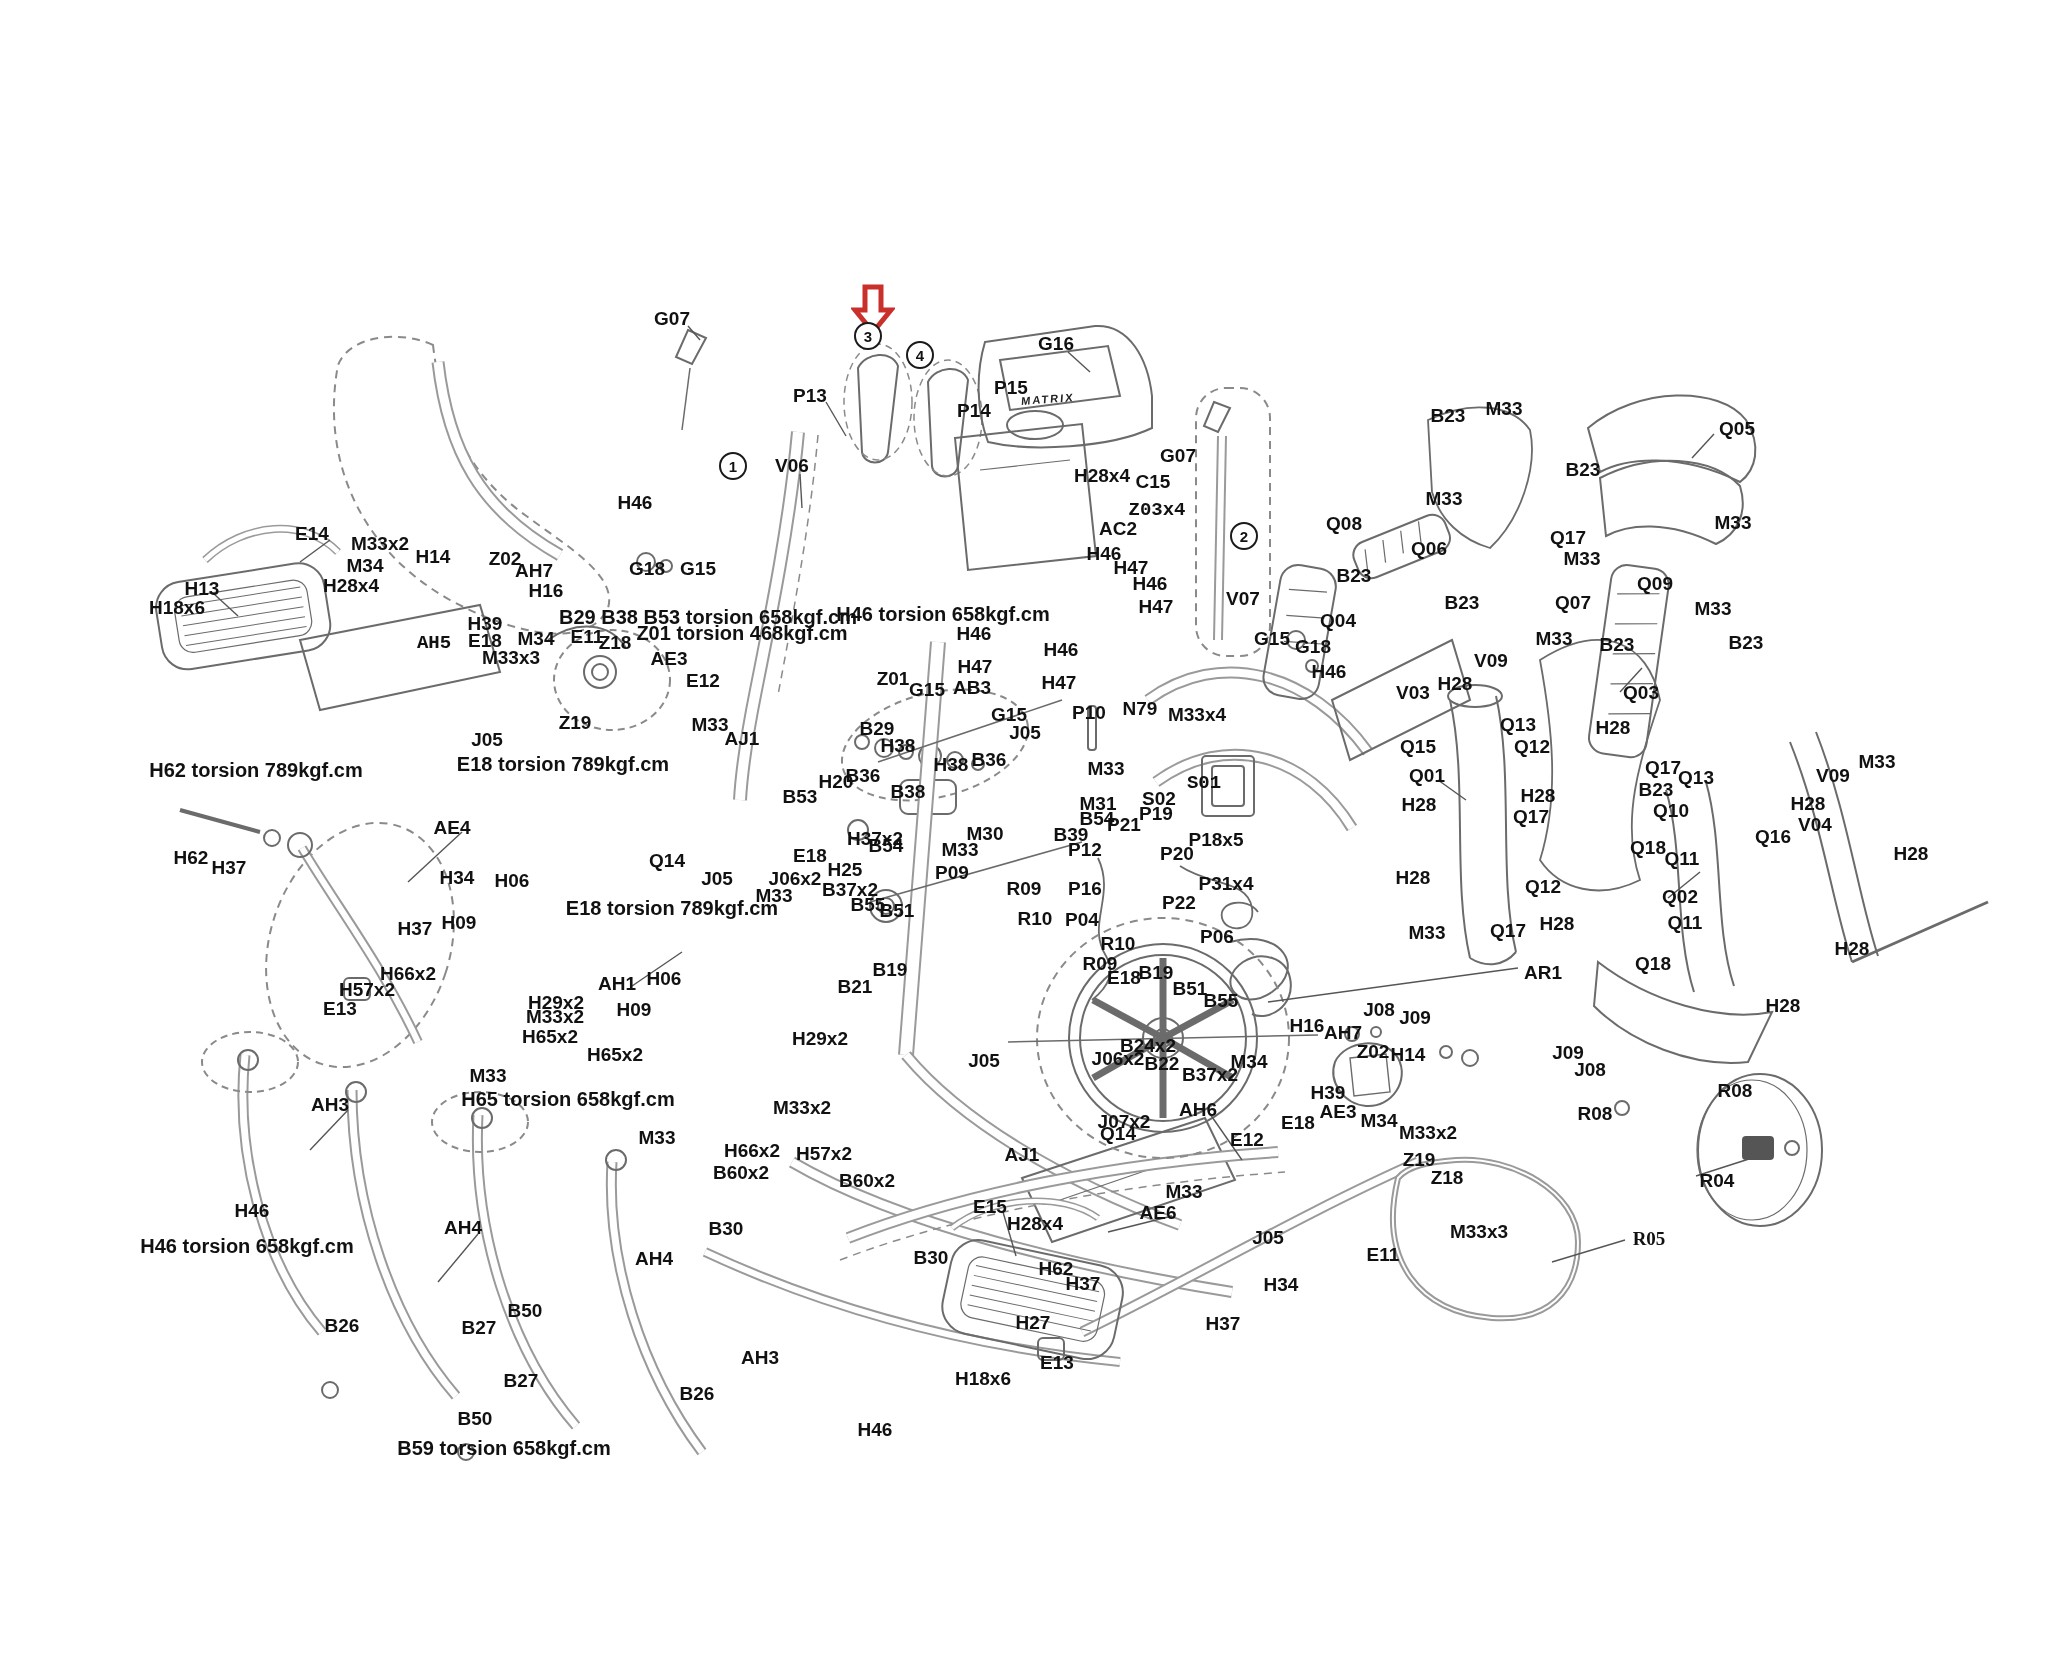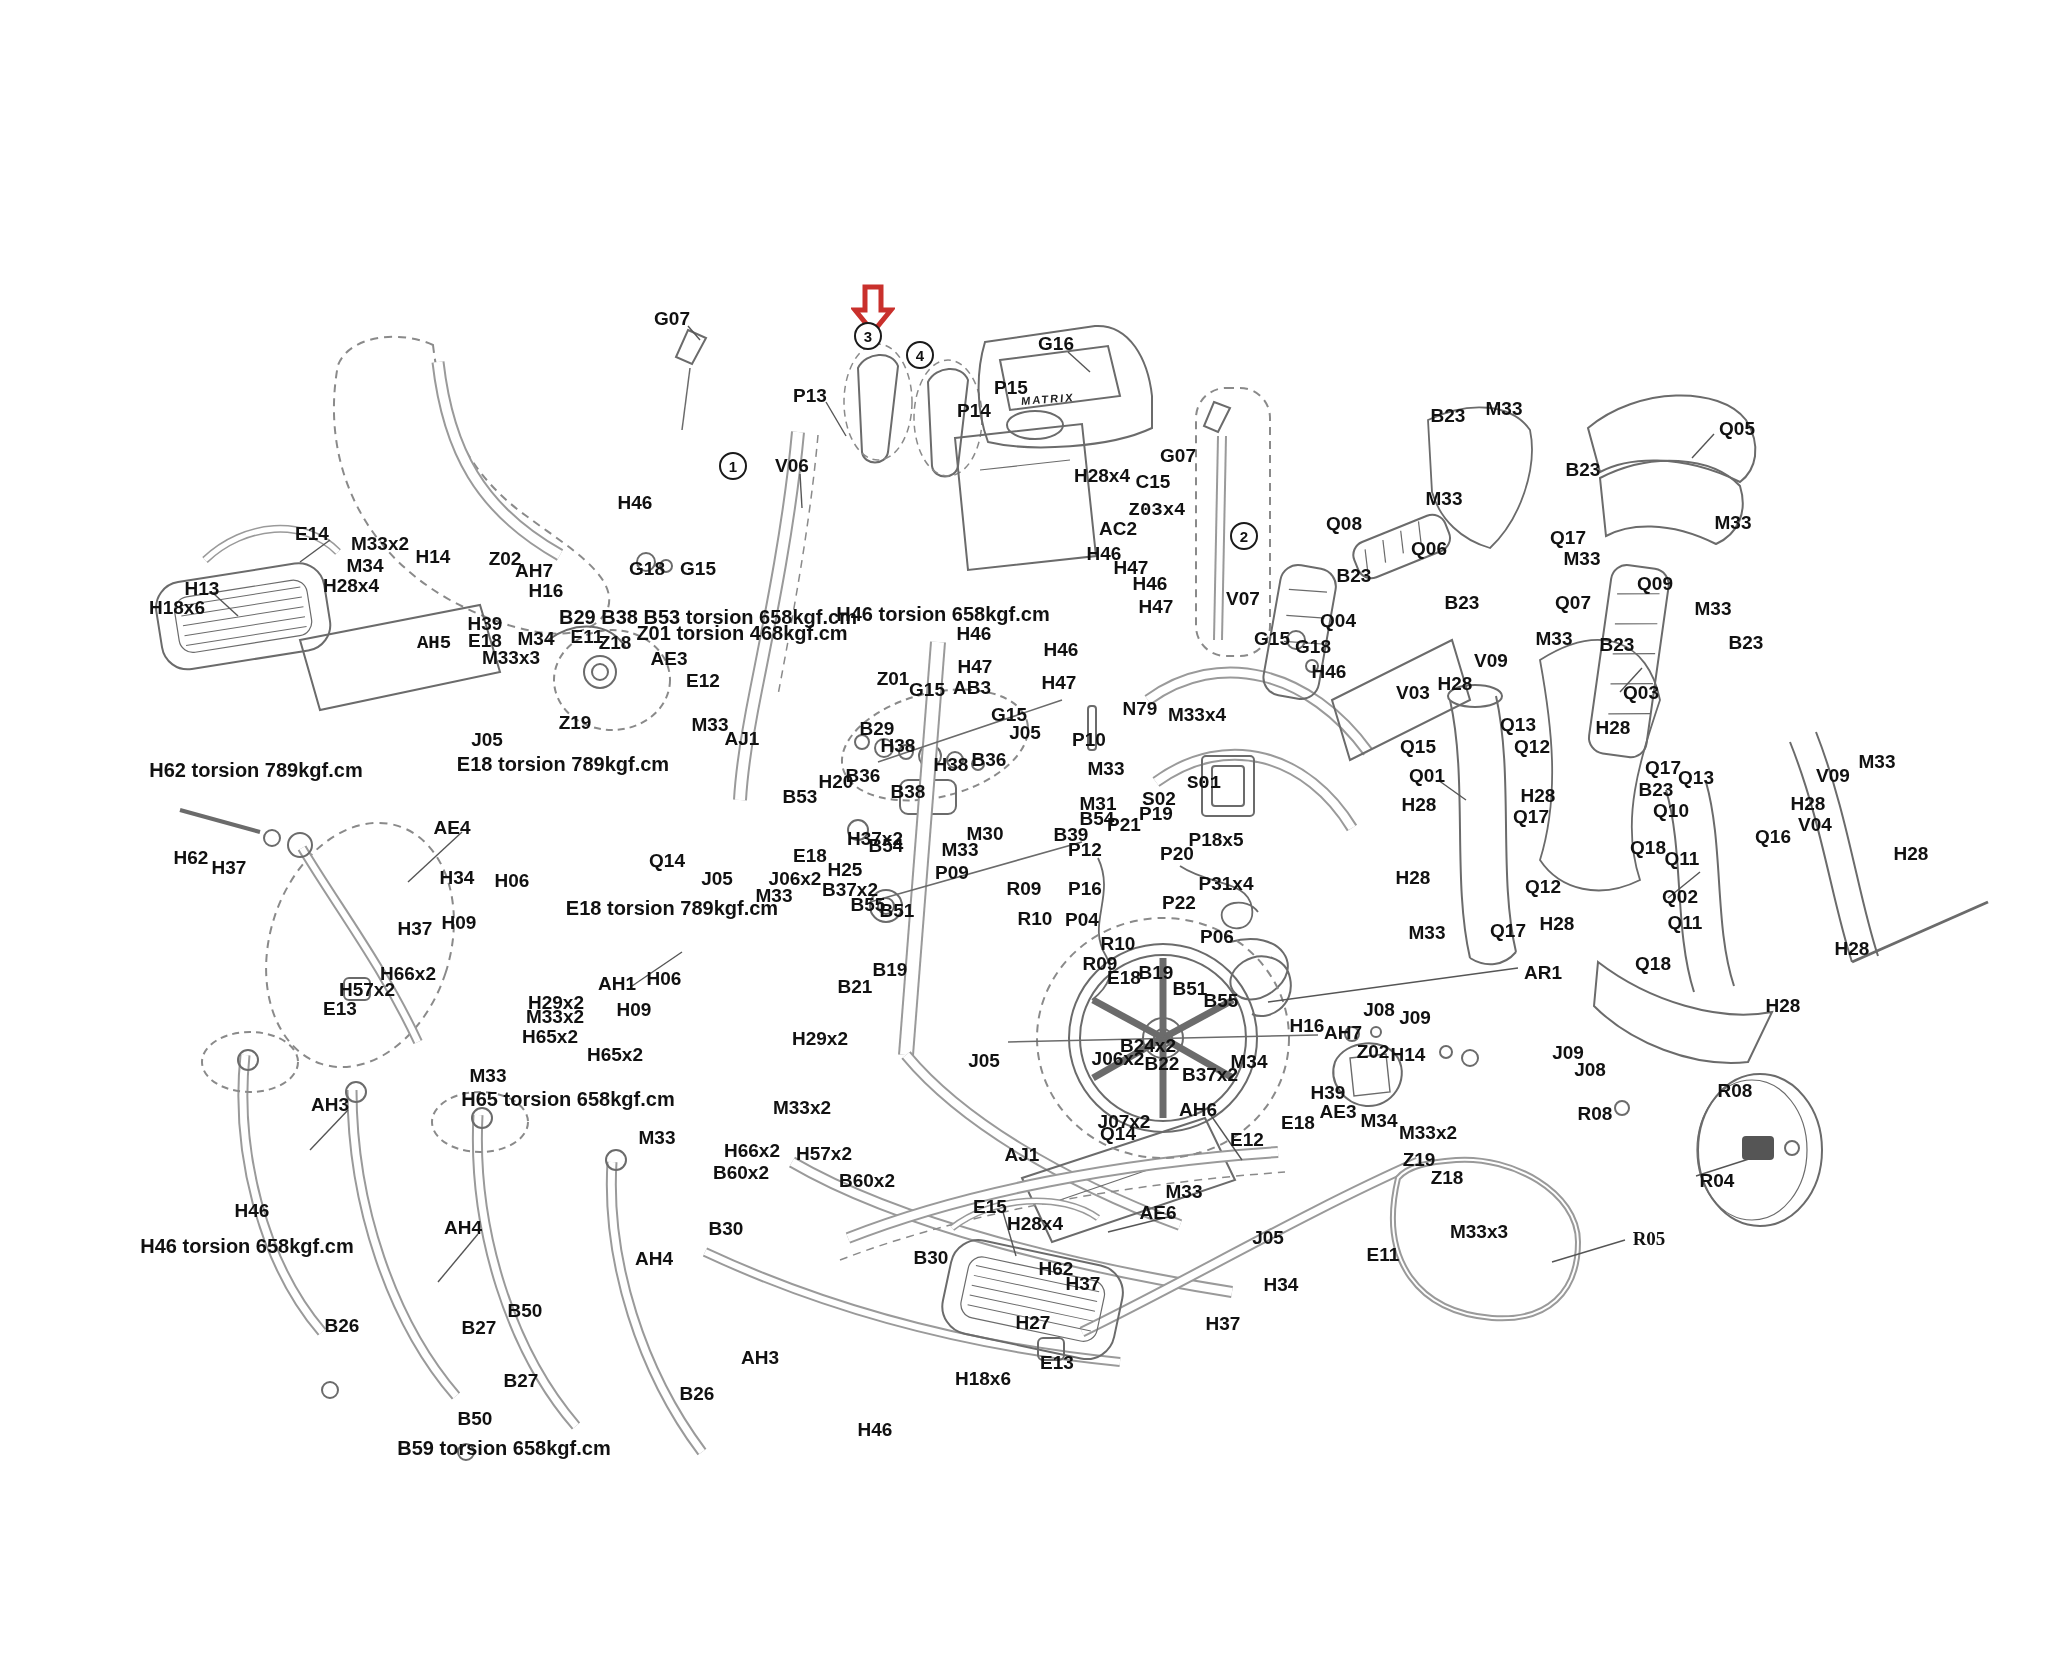--- a/index.html
+++ b/index.html
@@ -377,21 +377,21 @@
     <span class="part-label" style="left: 845px; top: 869px;">H25</span>
     <span class="part-label" style="left: 810px; top: 855px;">E18</span>
     <span class="part-label" style="left: 795px; top: 878px;">J06x2</span>
     <span class="part-label" style="left: 717px; top: 878px;">J05</span>
     <span class="part-label" style="left: 774px; top: 895px;">M33</span>
     <span class="part-label" style="left: 667px; top: 860px;">Q14</span>
     <span class="part-label" style="left: 868px; top: 904px;">B55</span>
     <span class="part-label" style="left: 897px; top: 910px;">B51</span>
     <span class="part-label" style="left: 890px; top: 969px;">B19</span>
     <span class="part-label" style="left: 855px; top: 986px;">B21</span>
-    <span class="part-label" style="left: 1089px; top: 712px; margin-top: 27px;">P10</span>
+    <span class="part-label" style="left: 1089px; top: 712px;">P10</span>
     <span class="part-label" style="left: 1140px; top: 708px;">N79</span>
     <span class="part-label" style="left: 1197px; top: 714px;">M33x4</span>
     <span class="part-label" style="left: 1204px; top: 783px; font-family: Liberation Mono, monospace;">S01</span>
     <span class="part-label" style="left: 1159px; top: 798px;">S02</span>
     <span class="part-label" style="left: 1106px; top: 768px;">M33</span>
     <span class="part-label" style="left: 1098px; top: 803px;">M31</span>
     <span class="part-label" style="left: 1097px; top: 818px;">B54</span>
     <span class="part-label" style="left: 1124px; top: 824px;">P21</span>
     <span class="part-label" style="left: 1156px; top: 813px;">P19</span>
     <span class="part-label" style="left: 1216px; top: 839px;">P18x5</span>

